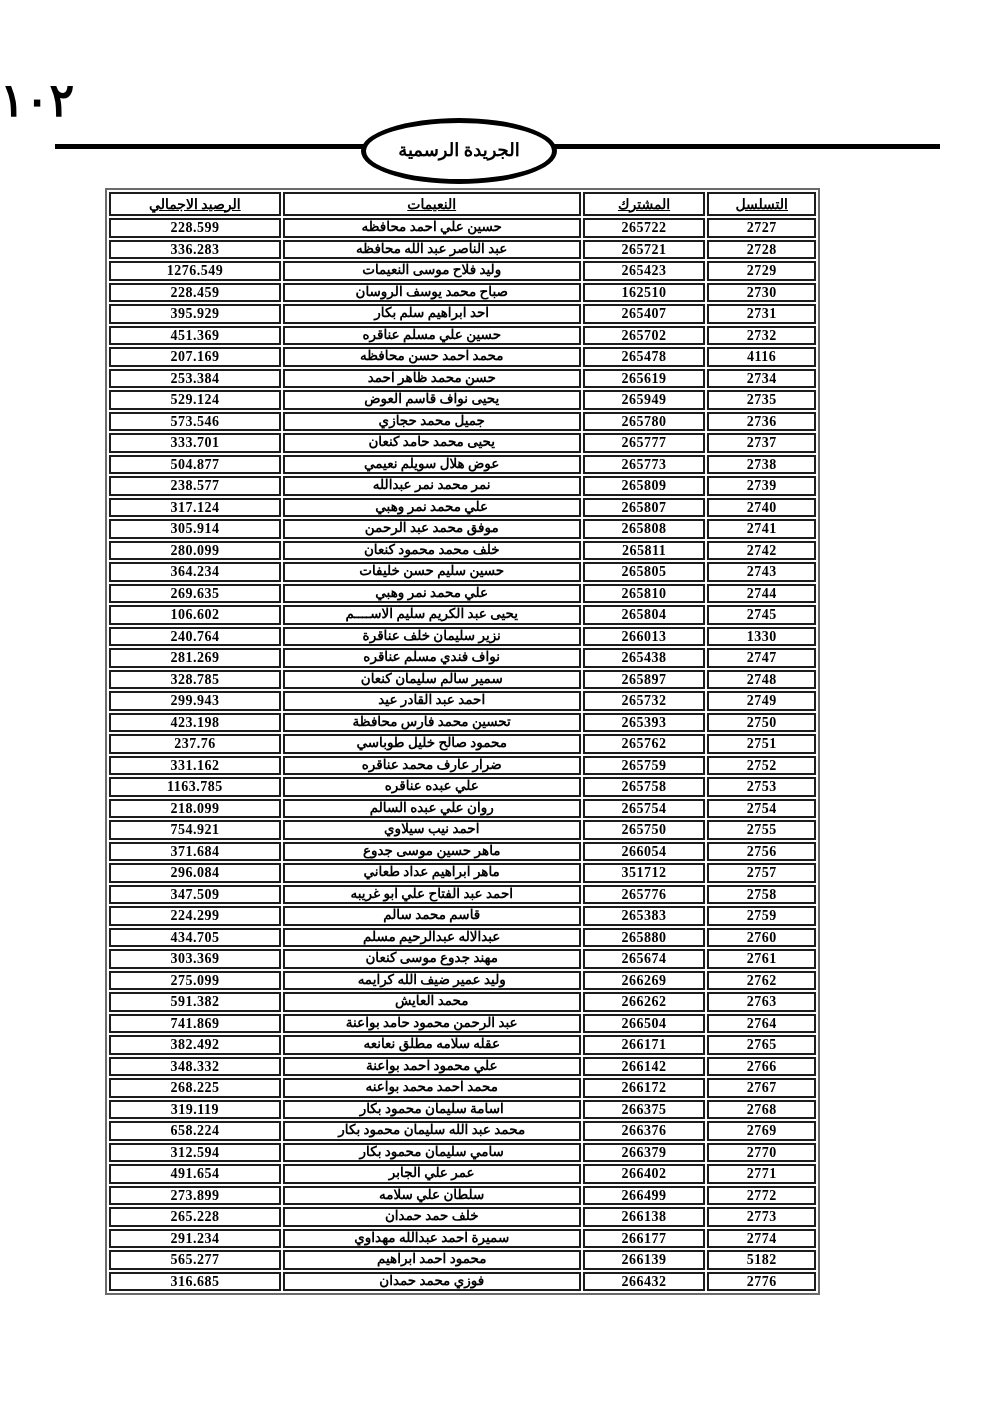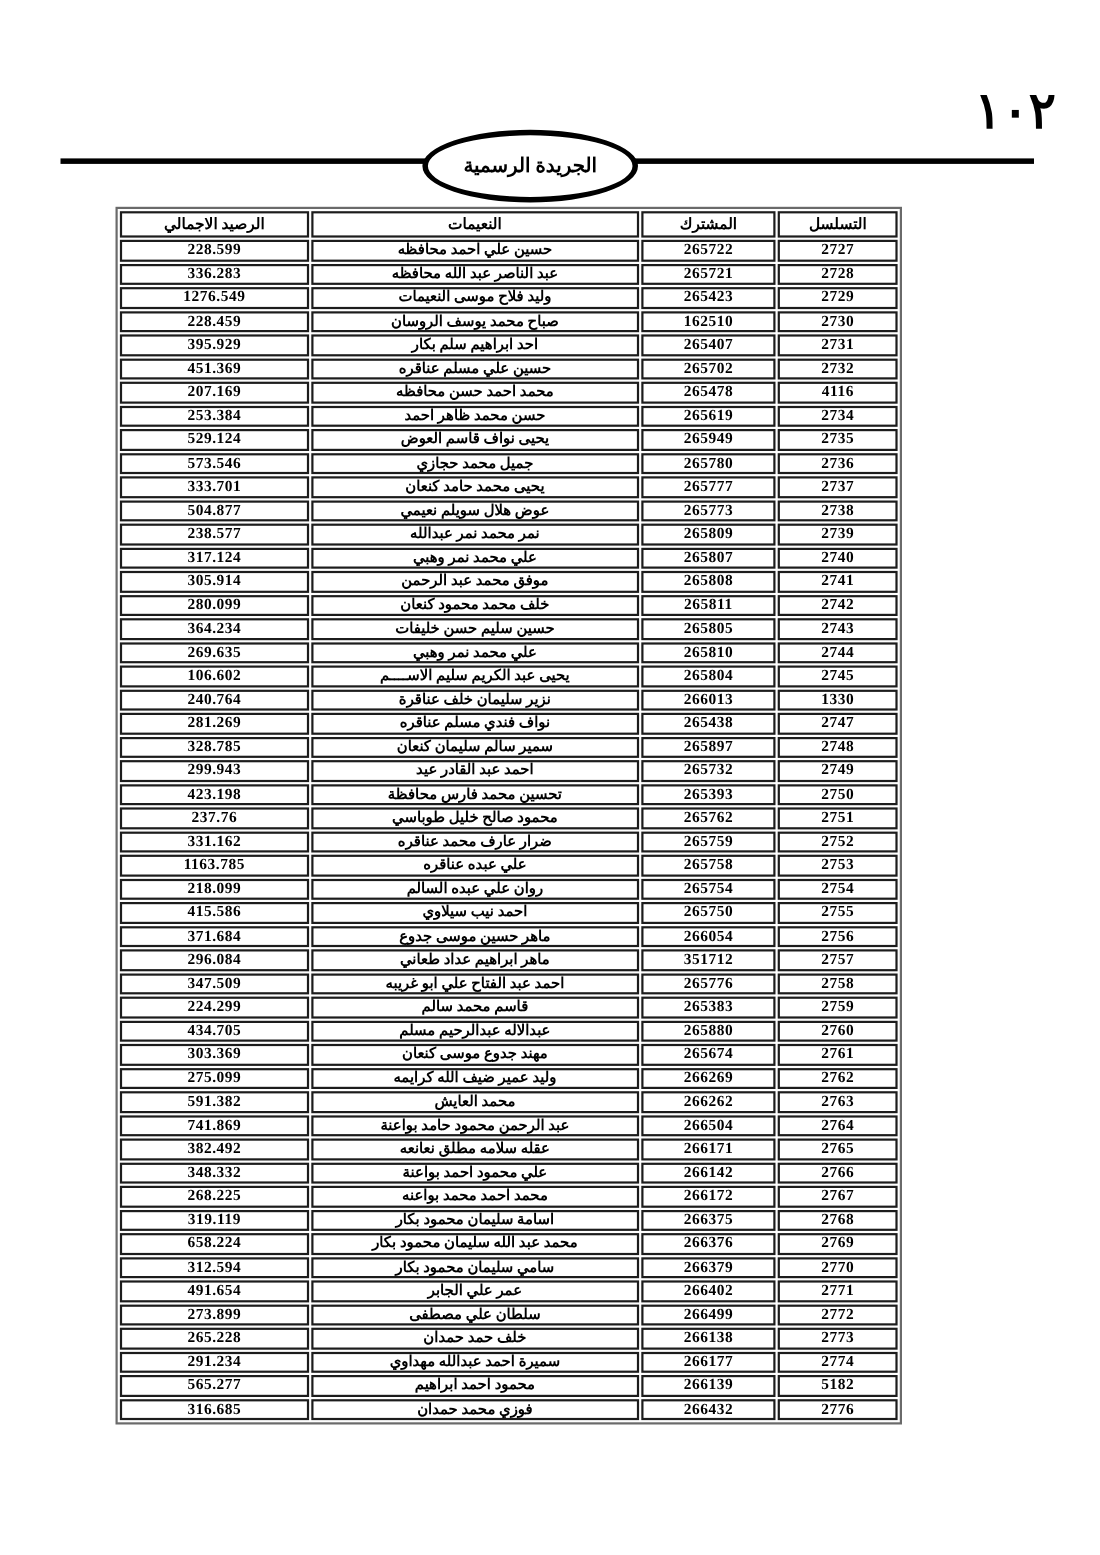--- a/index.html
+++ b/index.html
@@ -15,39 +15,39 @@
     color: #000;
     overflow: hidden;
   }
 
   
   .page-number {
     position: absolute;
     top: 78px;
     left: 0;
     width: 960px;
-    text-align: right;
+    text-align: left;
     font-size: 46px;
     font-weight: bold;
     letter-spacing: 6px;
     line-height: 1;
   }
   .rule {
     position: absolute;
     top: 144px;
     left: 55px;
     width: 885px;
     height: 5px;
     background: #000;
     z-index: 1;
   }
   .masthead-ellipse {
     position: absolute;
     top: 118px;
-    left: 384px;
+    left: 361px;
     width: 186px;
     height: 56px;
     background: #ffffff;
     border: 5px solid #000;
     border-radius: 50%;
     z-index: 2;
     display: flex;
     align-items: center;
     justify-content: center;
   }
@@ -80,20 +80,21 @@
     text-align: center;
     vertical-align: middle;
     font-weight: bold;
     padding: 0 4px;
     overflow: hidden;
     white-space: nowrap;
   }
   .gazette-table th {
     height: 20px;
     font-size: 14px;
+    text-decoration: underline;
   }
   .gazette-table td {
     height: 15.5px;
     font-size: 13.5px;
     line-height: 1.1;
   }
   .col-serial     { width: 15.5%; }
   .col-subscriber { width: 17.5%; }
   .col-name       { width: 42.5%; }
   .col-balance    { width: 24.5%; }
@@ -319,21 +320,21 @@
     <td class="num">2754</td>
     <td class="num">265754</td>
     <td>روان علي عبده السالم</td>
     <td class="num">218.099</td>
   </tr>
 
   <tr>
     <td class="num">2755</td>
     <td class="num">265750</td>
     <td>احمد نيب سيلاوي</td>
-    <td class="num">415.586</td>
+    <td class="num">754.921</td>
   </tr>
 
   <tr>
     <td class="num">2756</td>
     <td class="num">266054</td>
     <td>ماهر حسين موسى جدوع</td>
     <td class="num">371.684</td>
   </tr>
 
   <tr>
@@ -437,21 +438,21 @@
   <tr>
     <td class="num">2771</td>
     <td class="num">266402</td>
     <td>عمر علي الجابر</td>
     <td class="num">491.654</td>
   </tr>
 
   <tr>
     <td class="num">2772</td>
     <td class="num">266499</td>
-    <td>سلطان علي مصطفى</td>
+    <td>سلطان علي سلامه</td>
     <td class="num">273.899</td>
   </tr>
 
   <tr>
     <td class="num">2773</td>
     <td class="num">266138</td>
     <td>خلف حمد حمدان</td>
     <td class="num">265.228</td>
   </tr>
 

